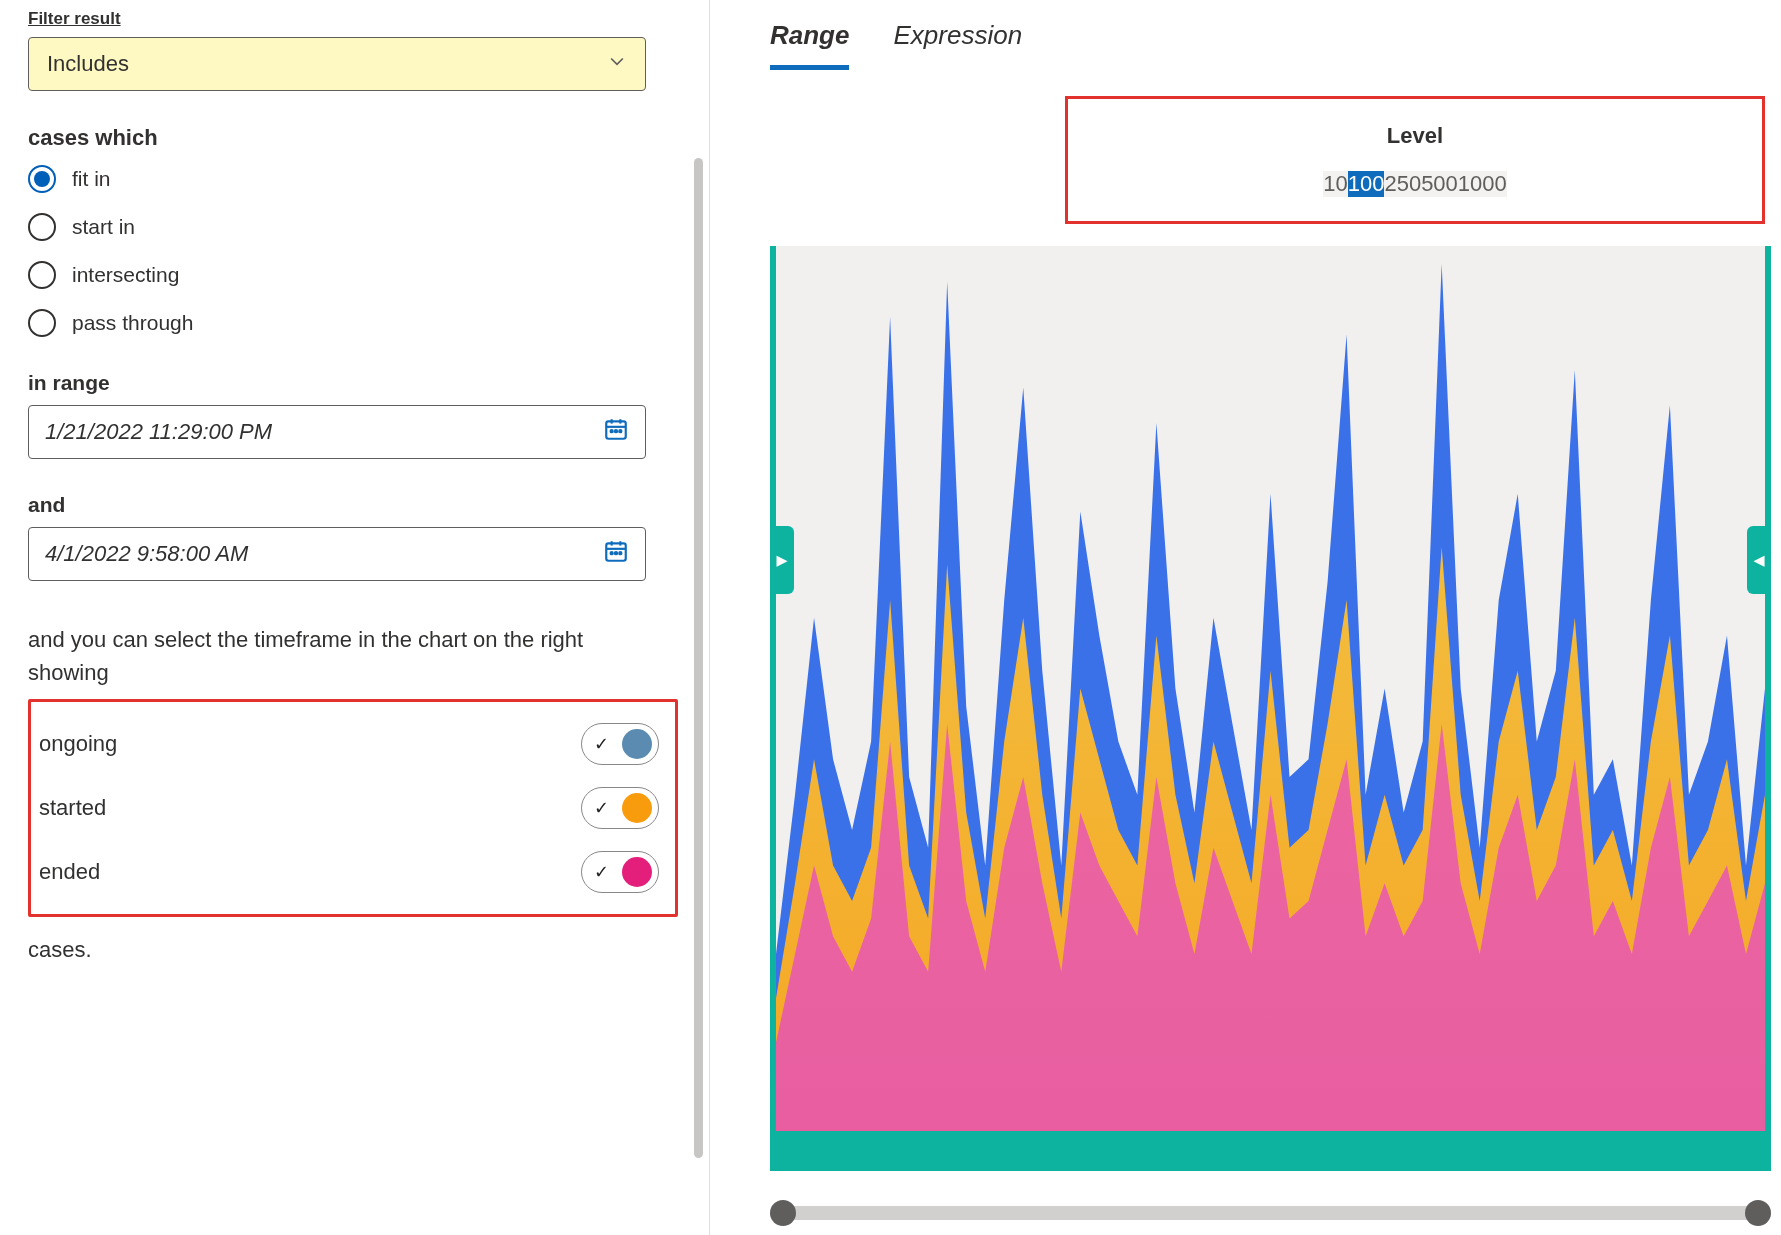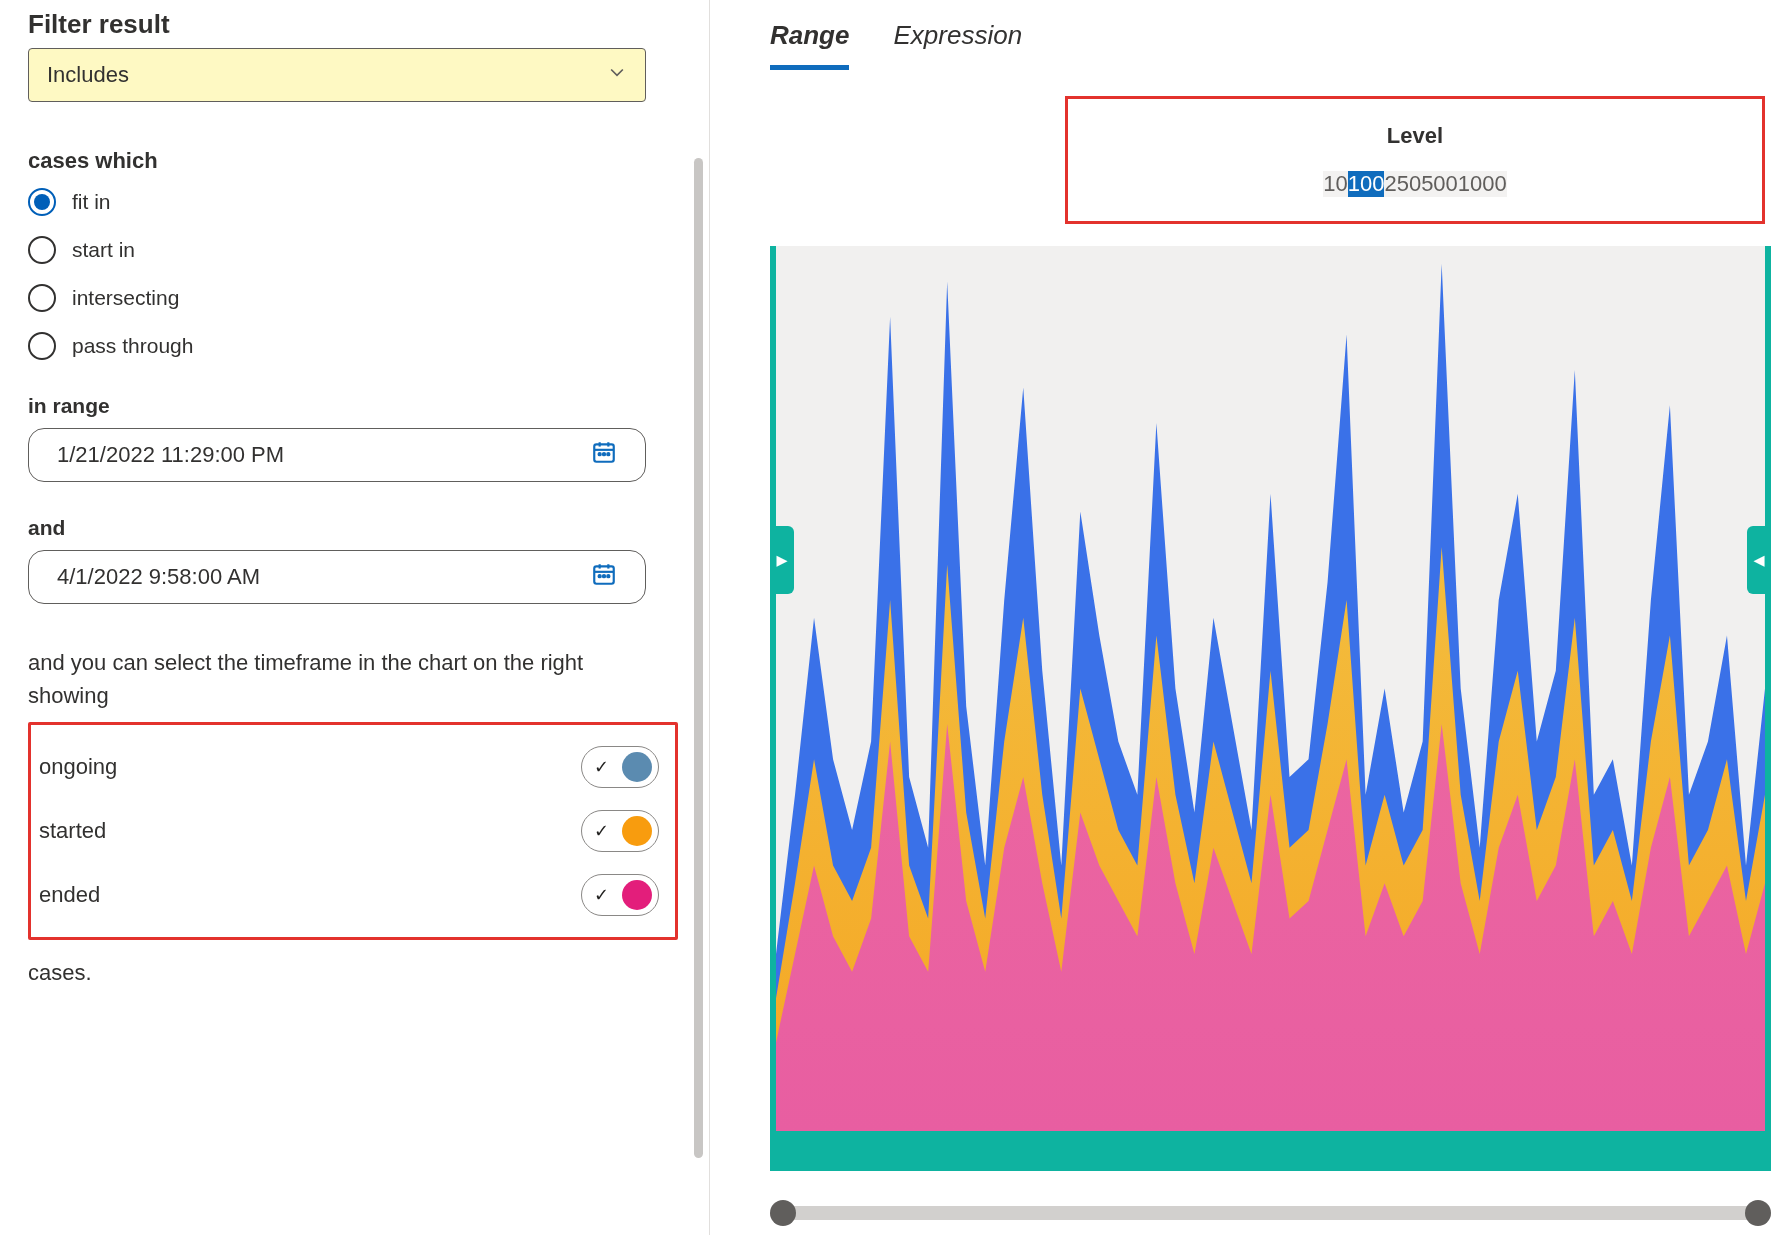--- a/index.html
+++ b/index.html
@@ -24,43 +24,44 @@
     position: absolute;
     right: 6px;
     top: 158px;
     width: 9px;
     height: 1000px;
     background: #c8c6c4;
     border-radius: 5px;
   }
   .label-title {
     font-weight: 600;
-    font-size: 26px;
+    font-size: 17px;
     margin-bottom: 8px;
     margin-top: 4px;
+    text-decoration: underline;
   }
   .select {
     border: 1px solid #605e5c;
     border-radius: 4px;
     height: 54px;
     width: 618px;
     display: flex;
     align-items: center;
     padding: 0 18px;
     justify-content: space-between;
     font-size: 22px;
     color: #323130;
     background: #fef9c3;
   }
   .chevron svg { width: 20px; height: 20px; }
 
   .section-title {
     font-weight: 600;
     font-size: 22px;
-    margin-top: 46px;
+    margin-top: 34px;
     margin-bottom: 14px;
   }
 
   .radio-row {
     display: flex;
     align-items: center;
     gap: 16px;
     margin-bottom: 20px;
     font-size: 21px;
   }
@@ -81,28 +82,29 @@
   }
 
   .field-label {
     font-size: 21px;
     font-weight: 600;
     margin-top: 34px;
     margin-bottom: 10px;
   }
   .date-input {
     border: 1px solid #605e5c;
-    border-radius: 16px;
+    border-radius: 4px;
     height: 54px;
     width: 618px;
     display: flex;
     align-items: center;
     justify-content: space-between;
-    padding: 0 28px;
-    font-size: 22px;
+    padding: 0 16px;
+    font-size: 22px;
+    font-style: italic;
   }
   .cal-icon svg { width: 26px; height: 26px; }
 
   .explain {
     font-size: 22px;
     margin-top: 42px;
     line-height: 1.5;
     width: 630px;
   }
 

